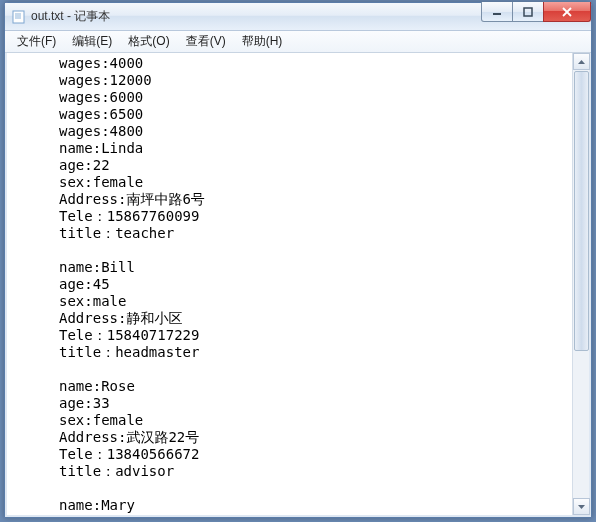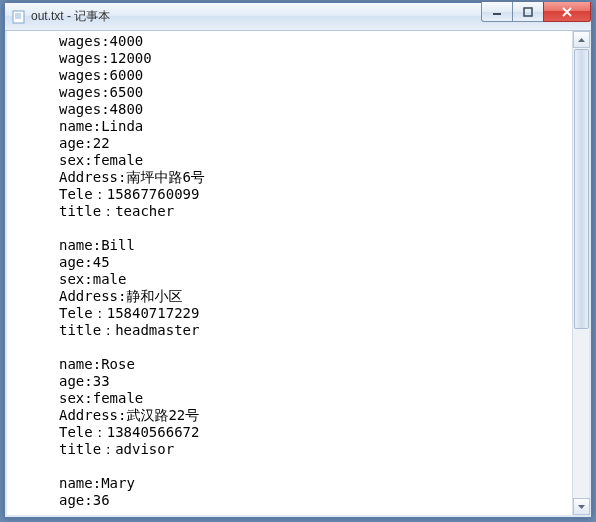--- a/index.html
+++ b/index.html
@@ -164,20 +164,27 @@
           </svg>
       </div>
       <div class="win-btn close">
         <svg width="12" height="10" viewBox="0 0 12 10">
             <path d="M2 1 L10 9 M10 1 L2 9" stroke="#fff" stroke-width="1.8"></path>
           </svg>
       </div>
     </div>
   </div>
 
+  <div class="menubar">
+    <span class="menu-item">文件(F)</span>
+    <span class="menu-item">编辑(E)</span>
+    <span class="menu-item">格式(O)</span>
+    <span class="menu-item">查看(V)</span>
+    <span class="menu-item">帮助(H)</span>
+  </div>
 
   <div class="client">
     <div class="text-area">wages:4000
 wages:12000
 wages:6000
 wages:6500
 wages:4800
 name:Linda
 age:22
 sex:female

